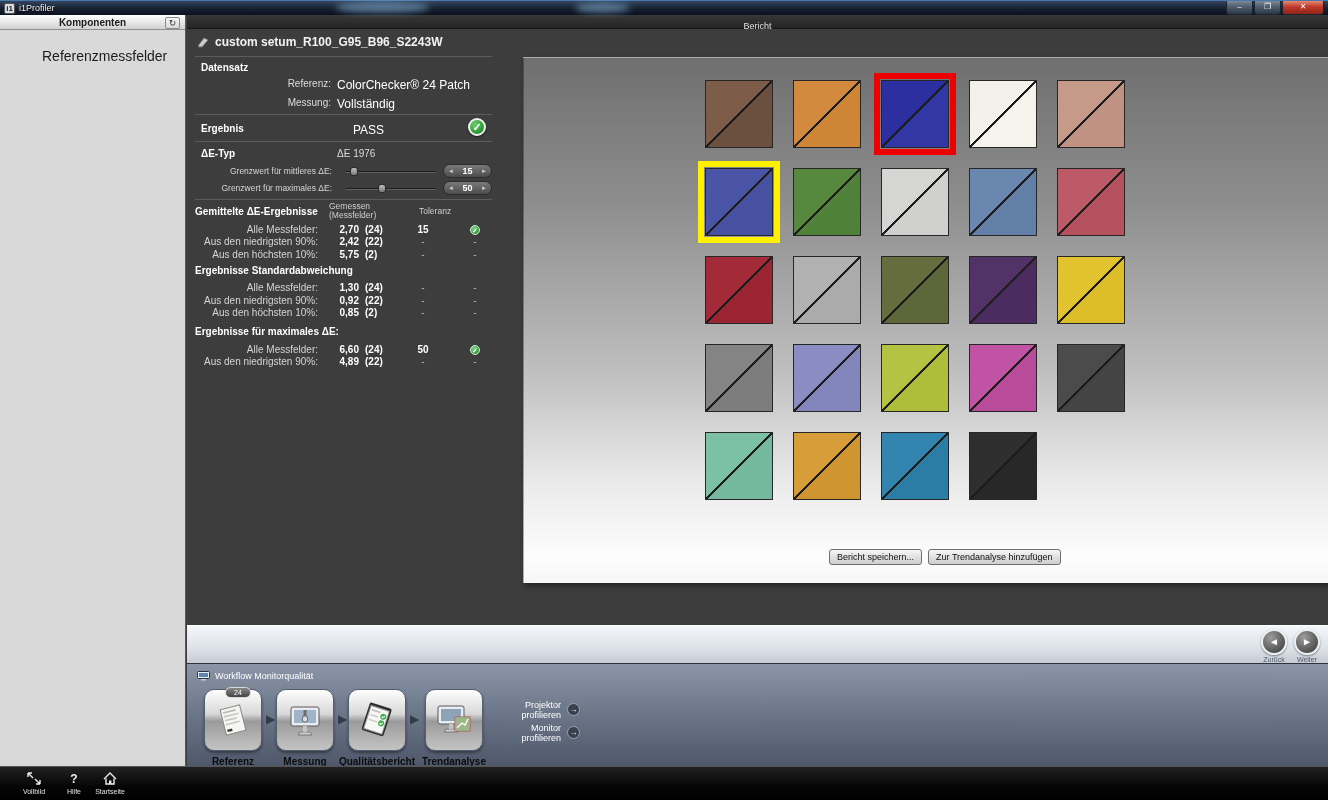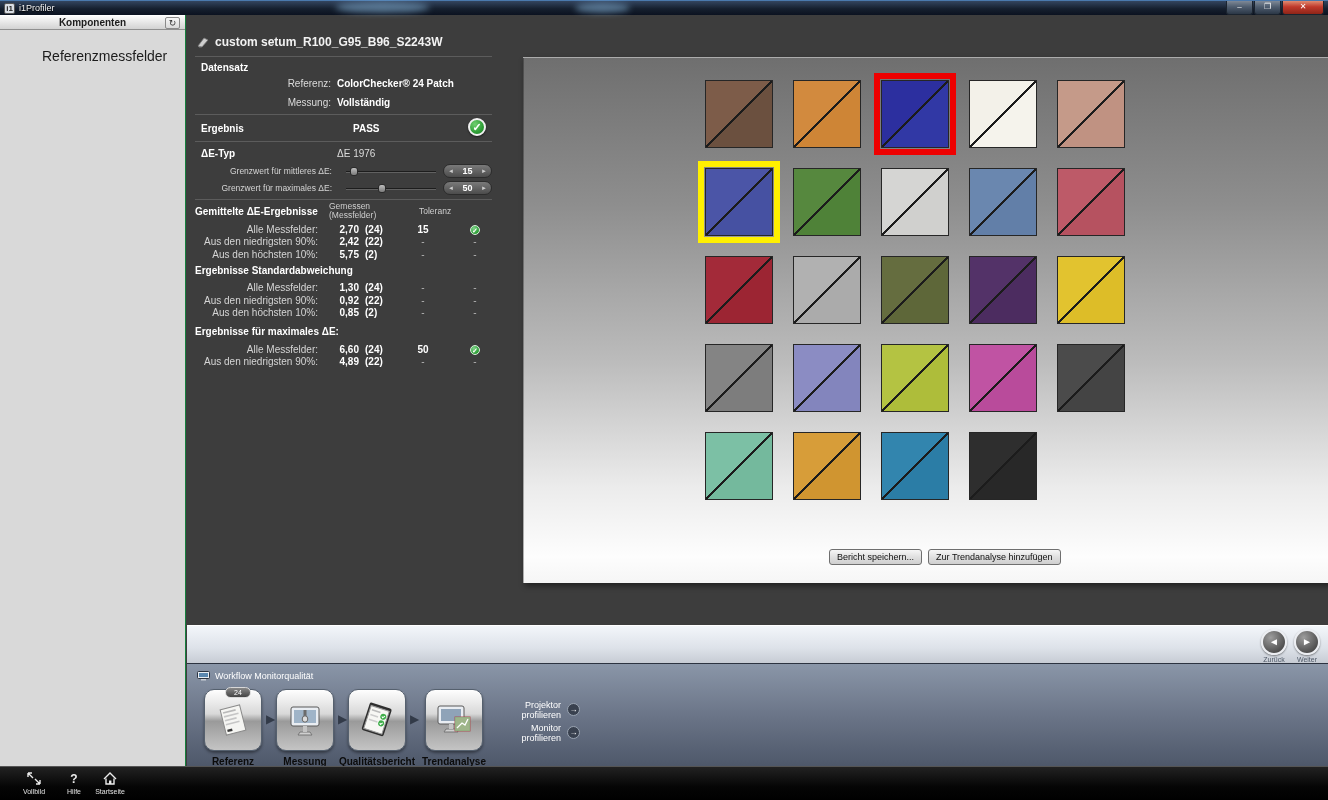--- a/index.html
+++ b/index.html
@@ -35,21 +35,21 @@
     background:linear-gradient(#383838,#242424); border-bottom:1px solid #161616; text-align:center; }
   #bericht-bar span { font-size:9px; color:#e0e0e0; line-height:14px; }
 
   
   .rep { position:absolute; color:#eee; }
   #report-title { left:9px; top:20px; display:flex; align-items:center; gap:6px; }
   #report-title .ttl { font-size:12px; font-weight:bold; color:#f2f2f2; }
   .sep { position:absolute; left:8px; width:297px; height:1px; background:#5c5c5c; }
   .lbl { font-size:10px; color:#dcdcdc; }
   .lbl-sm { font-size:8.5px; color:#d5d5d5; }
-  .val { font-size:10px; font-weight:bold; color:#fff;text-align:center; }
+  .val { font-size:12px; font-weight:normal; color:#fff;text-align:center; }
   .heading { font-size:10px; font-weight:bold; color:#fff; }
 
   .check-big { width:18px; height:18px; border-radius:50%; background:radial-gradient(circle at 35% 30%, #6fcf6f, #2f9e37 60%, #1d7a24);
     border:2px solid #f0f0f0; box-shadow:0 1px 2px rgba(0,0,0,.6); color:#fff; font-size:11px; line-height:14px; text-align:center; font-weight:bold; }
   .mini-check { display:inline-block; width:10px; height:10px; border-radius:50%;
     background:radial-gradient(circle at 35% 30%, #7fd58a, #31a03a 65%); border:1px solid #d9efdb;
     color:#fff; font-size:7px; line-height:9px; text-align:center; font-weight:bold; }
 
   .slider-row { position:absolute; left:9px; width:296px; height:14px; }
   .slider-row .s-lbl { position:absolute; left:0; top:2px; width:136px; text-align:right; }
@@ -138,20 +138,23 @@
 
   <div id="sidebar">
     <div id="sidebar-header">
       <span class="hdr-label">Komponenten</span>
       <div id="refresh-btn">↻</div>
     </div>
     <div class="sidebar-item">Referenzmessfelder</div>
   </div>
 
   <div id="main">
+    <div id="bericht-bar">
+      <span>Bericht</span>
+    </div>
 
     <div class="rep" id="report-title">
       <svg width="13" height="11" viewBox="0 0 13 11">
         <polygon points="2,9 8,1 12,3 6,10" fill="#cfcfcf" stroke="#777" stroke-width="0.8"></polygon>
         <polygon points="2,9 3.5,10.5 6,10" fill="#9a9a9a"></polygon>
       </svg>
       <span class="ttl">custom setum_R100_G95_B96_S2243W</span>
     </div>
     <div class="sep" style="top:41px;"></div>
 

